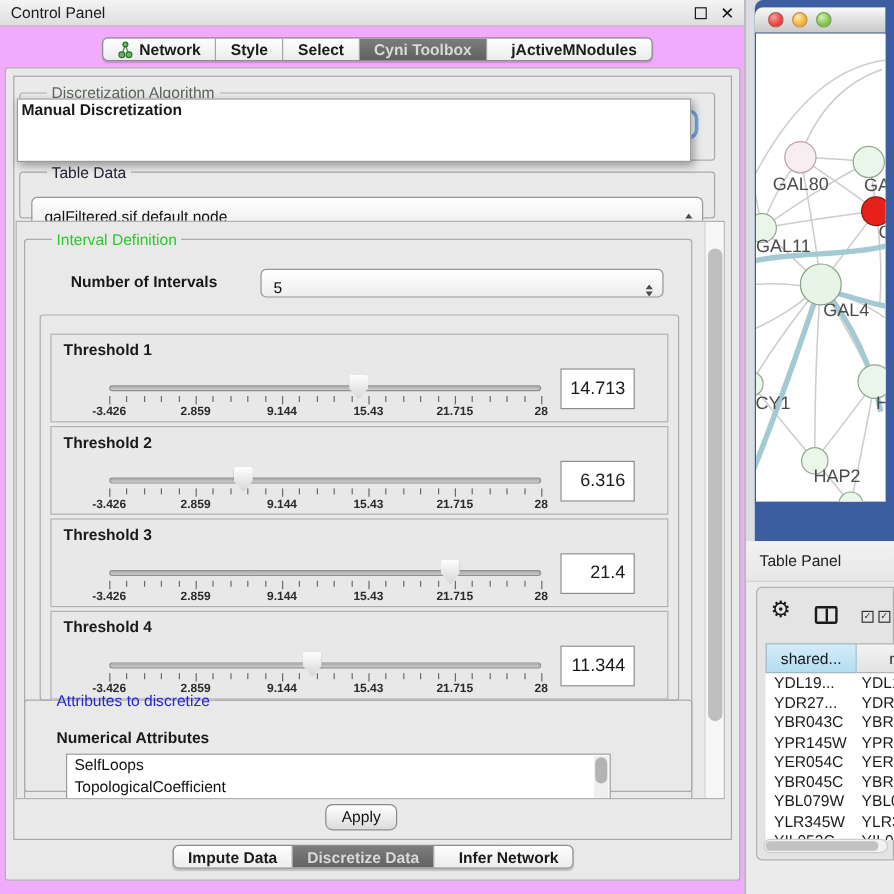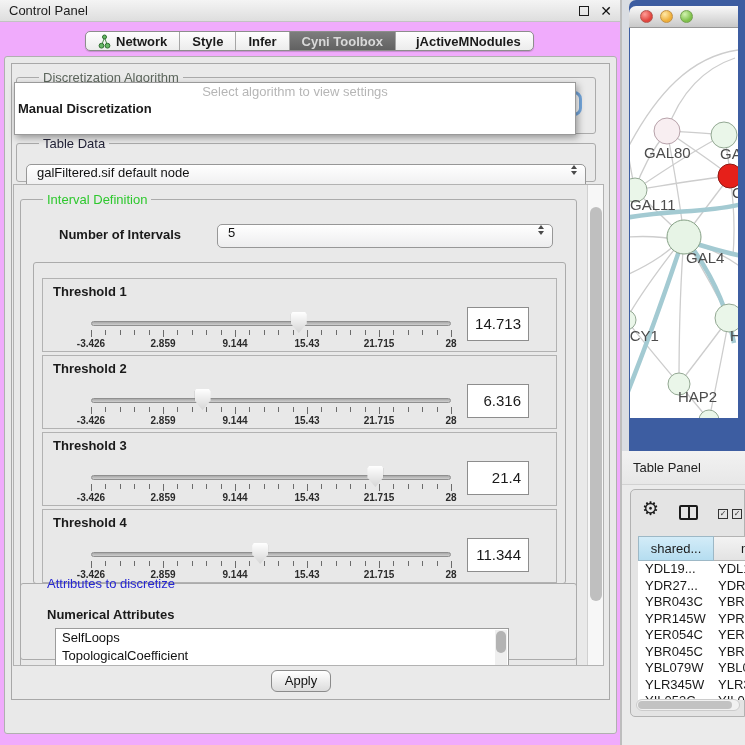--- a/index.html
+++ b/index.html
@@ -35,21 +35,21 @@
   .combo-ghost { position:absolute; left:551px; top:91px; width:31px; height:25px; z-index:1;
       border:3px solid #75a8de; border-radius:8px; background:#fff; }
   .popup { position:absolute; left:14px; top:82px; width:562px; height:53px; z-index:3;
       background:#fff; border:1px solid #9a9a9a; box-shadow:2px 3px 7px rgba(0,0,0,.35); }
   .popup-row { height:17px; line-height:17px; font-size:13px; padding-left:3px; }
   .popup-row.placeholder { text-align:center; color:#b6b6b6; padding-left:0; }
   .popup-row.opt0 { font-weight:bold; }
 
   .fs-tabledata { left:16px; top:136px; width:580px; height:46px; }
   .fs-tabledata legend { color:#232338; }
-  .combo { position:absolute; display:flex; align-items:flex-start; border:1px solid #979797; border-radius:5px;
+  .combo { position:absolute; display:flex; align-items:flex-end; border:1px solid #979797; border-radius:5px;
       background:linear-gradient(#ffffff,#ededee); font-size:13px; color:#111; }
   .combo .val { padding-left:10px; }
   .stepper { margin-left:auto; margin-right:8px; display:flex; flex-direction:column; align-items:center; gap:2px; }
   .arr-up { width:0; height:0; border-left:3.5px solid transparent; border-right:3.5px solid transparent; border-bottom:4.5px solid #4a4a4a; }
   .arr-down { width:0; height:0; border-left:3.5px solid transparent; border-right:3.5px solid transparent; border-top:4.5px solid #4a4a4a; }
   .combo-tabledata { left:9px; top:13px; width:560px; height:25px; }
 
   .viewport { position:absolute; left:13px; top:184px; width:591px; height:482px;
       border:1px solid #b2b2b2; background:#e9e9e9; overflow:hidden; }
   .fs-interval { left:6px; top:7px; width:557px; height:468px; }
@@ -149,39 +149,38 @@
             <circle cx="6.5" cy="3" r="2" fill="#67b767" stroke="#2e6e2e"></circle>
             <circle cx="3.5" cy="11.7" r="2.4" fill="#67b767" stroke="#2e6e2e"></circle>
             <circle cx="9.5" cy="11.7" r="2.4" fill="#67b767" stroke="#2e6e2e"></circle>
           </svg>
           <span>Network</span>
         </div>
         <div class="tab">
           <span>Style</span>
         </div>
         <div class="tab">
-          <span>Infer</span>
+          <span>Select</span>
         </div>
         <div class="tab active">
           <span>Cyni Toolbox</span>
         </div>
         <div class="tab">
           <span>jActiveMNodules</span>
         </div>
       </nav>
 
     <div class="outer-box"></div>
     <div class="inner-panel"></div>
 
     <fieldset class="fs-algorithm">
       <legend>Discretization Algorithm</legend>
     </fieldset>
     <div class="combo-ghost"></div>
     <div class="popup" id="popup">
-      <div class="popup-row placeholder">Select algorithm to view settings</div>
     <div class="popup-row opt0">Manual Discretization</div>
       </div>
 
     <fieldset class="fs-tabledata">
       <legend>Table Data</legend>
       <div class="combo combo-tabledata">
         <span class="val">galFiltered.sif default node</span>
         <span class="stepper">
             <span class="arr-up"></span>
             <span class="arr-down"></span>
@@ -385,20 +384,33 @@
           </div>
       </fieldset>
 
       <div class="vp-scrollbar">
           <div class="thumb"></div>
         </div>
     </div>
 
     <button class="apply-btn">Apply</button>
 
+    <nav class="cp-bottomtabs">
+      <div class="seg" id="bottom-tabs">
+          <div class="tab">
+            <span>Impute Data</span>
+          </div>
+          <div class="tab active">
+            <span>Discretize Data</span>
+          </div>
+          <div class="tab">
+            <span>Infer Network</span>
+          </div>
+        </div>
+    </nav>
   </section>
 
   <section class="right">
     <div class="net-region">
       <div class="blue-frame"></div>
       <div class="mac-titlebar">
         <span class="light red"></span>
         <span class="light yellow"></span>
         <span class="light green"></span>
       </div>

